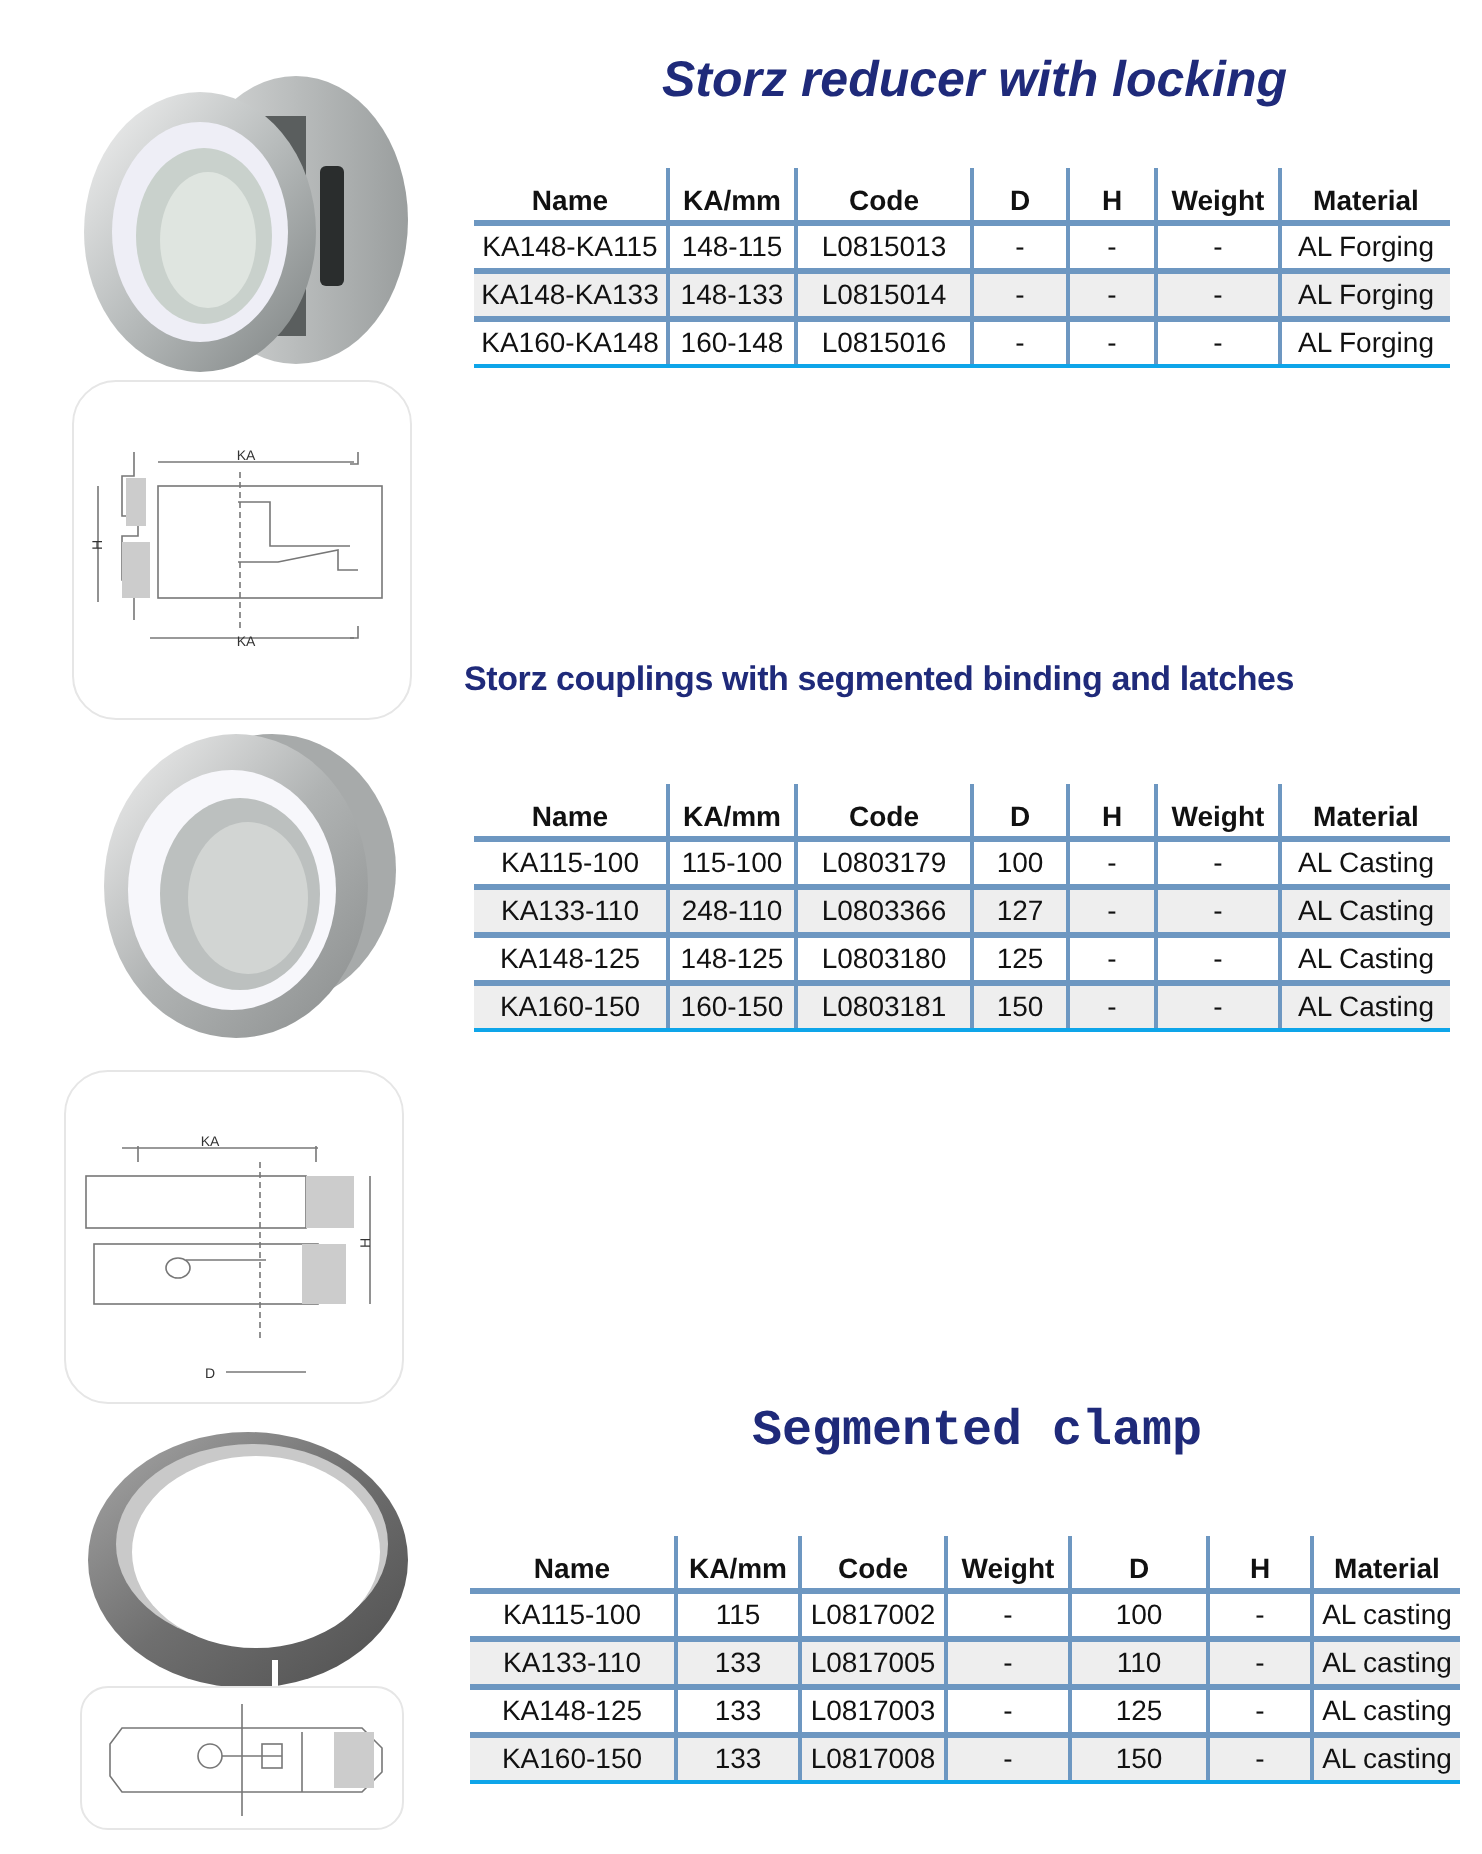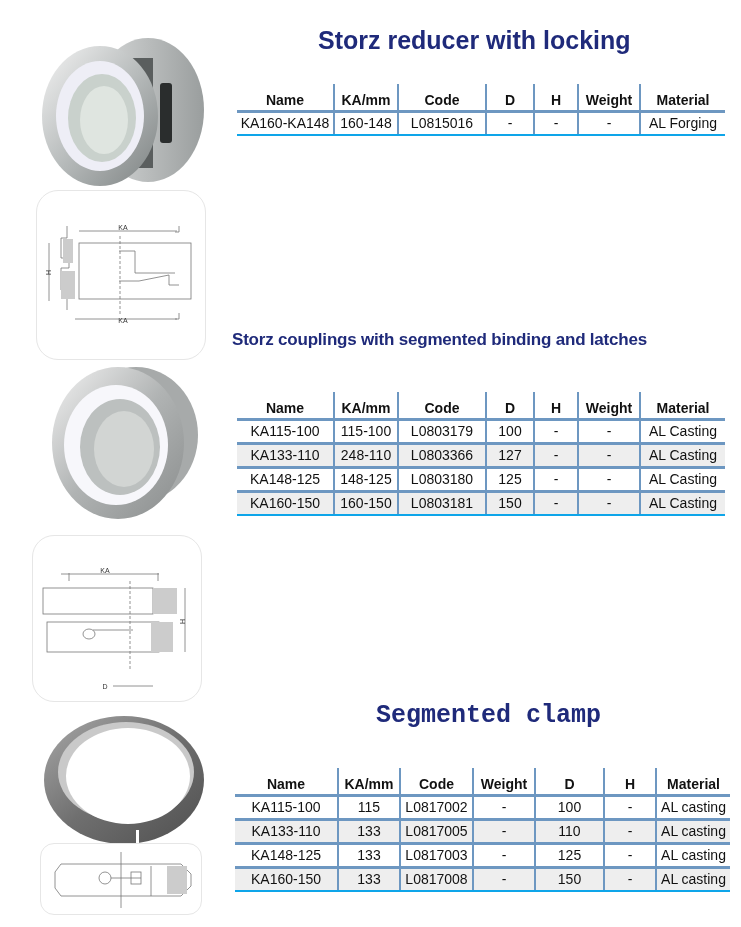--- a/index.html
+++ b/index.html
@@ -3,21 +3,21 @@
 <meta charset="utf-8">
 <style>
   * { box-sizing: border-box; margin: 0; padding: 0; }
   html, body { width: 741px; height: 927px; background: #ffffff; overflow: hidden; }
   body { position: relative; font-family: "Liberation Sans", sans-serif; color: #111; }
 
   .section-title {
     position: absolute; font-weight: bold; color: #1f2a7a;
     font-family: "Liberation Sans", sans-serif; white-space: nowrap;
   }
-  #title-1 { left: 318px; top: 26px; font-size: 25px; }
+  #title-1 { left: 331px; top: 26px; font-size: 25px; font-style: italic; }
   #title-2 { left: 232px; top: 330px; font-size: 17px; letter-spacing: -0.2px; }
   #title-3 { left: 376px; top: 701px; font-size: 25px; font-family: Liberation Mono, monospace; }
 
   table.spec {
     position: absolute; border-collapse: collapse; font-size: 14px;
     font-family: "Liberation Sans", sans-serif;
   }
   table.spec th, table.spec td {
     text-align: center; padding: 0; white-space: nowrap;
     border-left: 2px solid #6d97c1;
@@ -98,20 +98,38 @@
       <th style="width:64px">KA/mm</th>
       <th style="width:88px">Code</th>
       <th style="width:48px">D</th>
       <th style="width:44px">H</th>
       <th style="width:62px">Weight</th>
       <th style="width:85px">Material</th>
     </tr>
   </thead>
   <tbody>
     <tr class="body-row">
+      <td>KA148-KA115</td>
+      <td>148-115</td>
+      <td>L0815013</td>
+      <td>-</td>
+      <td>-</td>
+      <td>-</td>
+      <td>AL Forging</td>
+    </tr>
+    <tr class="body-row">
+      <td>KA148-KA133</td>
+      <td>148-133</td>
+      <td>L0815014</td>
+      <td>-</td>
+      <td>-</td>
+      <td>-</td>
+      <td>AL Forging</td>
+    </tr>
+    <tr class="body-row">
       <td>KA160-KA148</td>
       <td>160-148</td>
       <td>L0815016</td>
       <td>-</td>
       <td>-</td>
       <td>-</td>
       <td>AL Forging</td>
     </tr>
   </tbody>
 </table>

